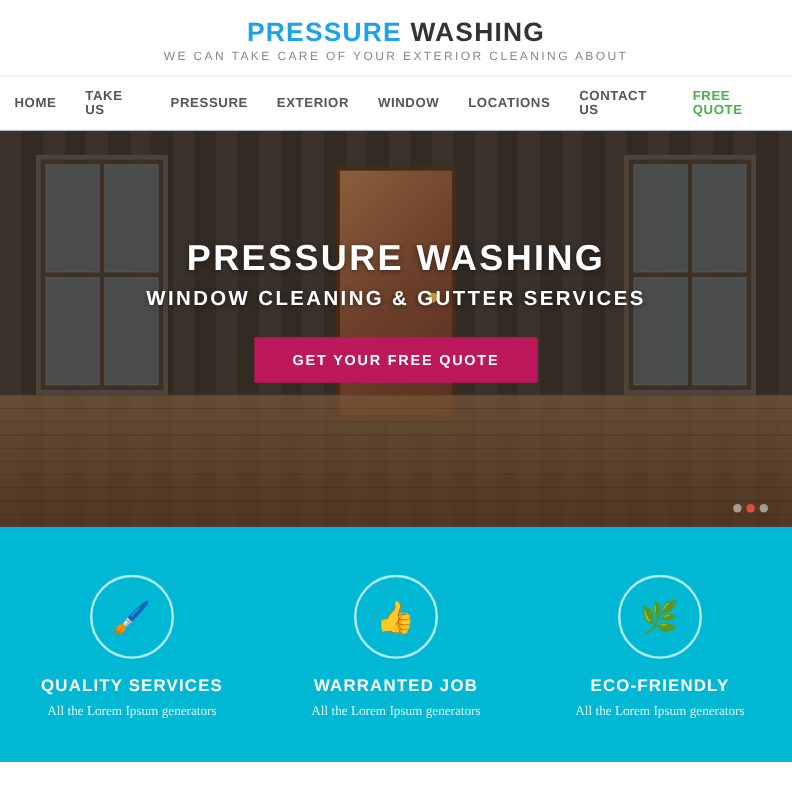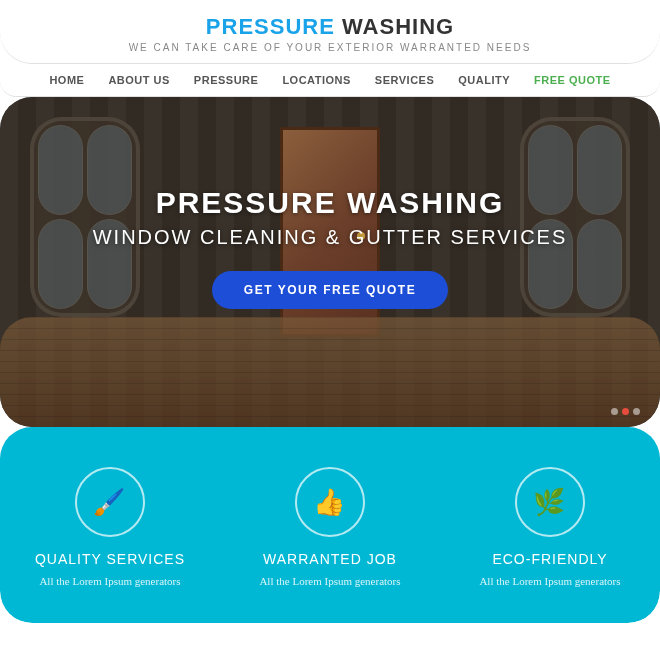--- a/index.html
+++ b/index.html
@@ -1,15 +1,15 @@
 <!DOCTYPE html>
 <html><head>
   <meta charset="utf-8">
   <style>
-    * { margin: 0; padding: 0; box-sizing: border-box; border-radius: 32px; }
+    * { margin: 0; padding: 0; box-sizing: border-box; }
     body { font-family: Arial, sans-serif; width: 660px; overflow-x: hidden; }
 
     
     .site-header {
       text-align: center;
       padding: 14px 0 10px;
       border-bottom: 1px solid #e0e0e0;
     }
     .site-title {
       font-size: 22px;
@@ -152,30 +152,30 @@
     }
     .hero-title {
       font-size: 30px;
       font-weight: 900;
       letter-spacing: 2px;
       text-transform: uppercase;
       margin-bottom: 6px;
       text-shadow: 0 1px 4px rgba(0,0,0,0.5);
     }
     .hero-subtitle {
-      font-size: 20px;
-      font-weight: 400;
+      font-size: 17px;
+      font-weight: 700;
       letter-spacing: 2px;
       text-transform: uppercase;
       margin-bottom: 22px;
       text-shadow: 0 1px 4px rgba(0,0,0,0.5);
     }
     .hero-btn {
       display: inline-block;
-      background: #1d4ed8;
+      background: #be185d;
       color: #fff;
       padding: 12px 32px;
       font-size: 12px;
       font-weight: 700;
       letter-spacing: 1.5px;
       text-transform: uppercase;
       cursor: pointer;
       border: none;
       text-decoration: none;
     }
@@ -217,48 +217,49 @@
       align-items: center;
       justify-content: center;
       margin: 0 auto 14px;
     }
     .feature-icon {
       font-size: 26px;
       color: #fff;
     }
     .feature-title {
       font-size: 14px;
-      font-weight: 400;
+      font-weight: 700;
       letter-spacing: 1px;
       text-transform: uppercase;
       margin-bottom: 8px;
     }
     .feature-desc {
       font-size: 11px;
       color: rgba(255,255,255,0.85);
       font-family: Liberation Serif, serif;
     }
   </style>
 </head>
 <body>
 
 <header class="site-header">
   <div class="site-title">
     <span class="pressure">PRESSURE</span><span class="washing"> WASHING</span>
   </div>
-  <div class="site-tagline">WE CAN TAKE CARE OF YOUR EXTERIOR WARRANTED NEEDS</div>
+  <div class="site-tagline">WE CAN TAKE CARE OF YOUR EXTERIOR CLEANING ABOUT</div>
 </header>
 
 <nav class="main-nav">
   <a href="#">HOME</a>
-  <a href="#">ABOUT US</a>
+  <a href="#">TAKE US</a>
   <a href="#">PRESSURE</a>
+  <a href="#">EXTERIOR</a>
+  <a href="#">WINDOW</a>
   <a href="#">LOCATIONS</a>
-  <a href="#">SERVICES</a>
-  <a href="#">QUALITY</a>
+  <a href="#">CONTACT US</a>
   <a href="#" class="free-quote">FREE QUOTE</a>
 </nav>
 
 <section class="hero">
   <div class="hero-bg"></div>
 
   <div class="win-left">
     <div class="pane"></div>
       <div class="pane"></div>
     <div class="pane"></div>

